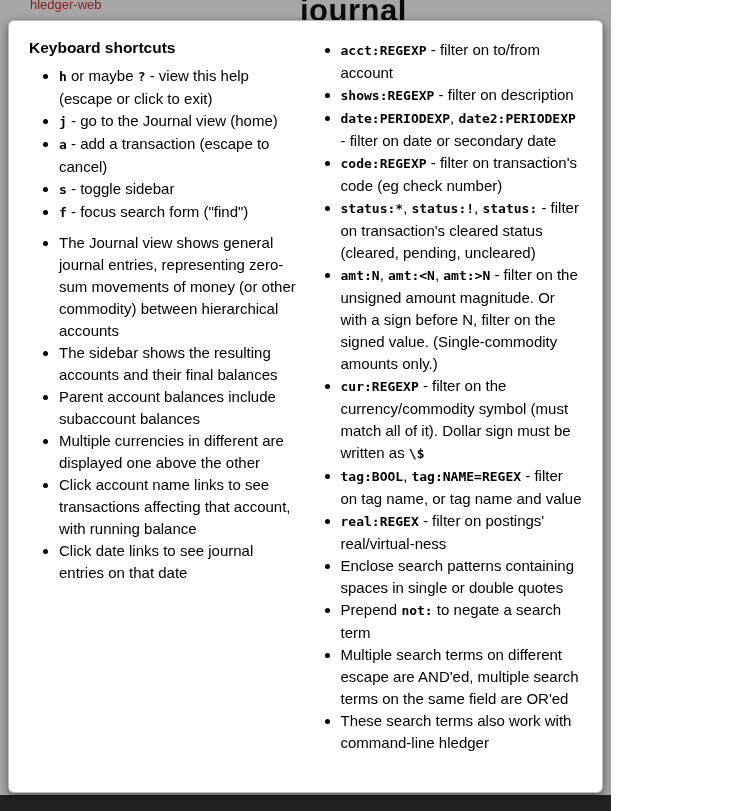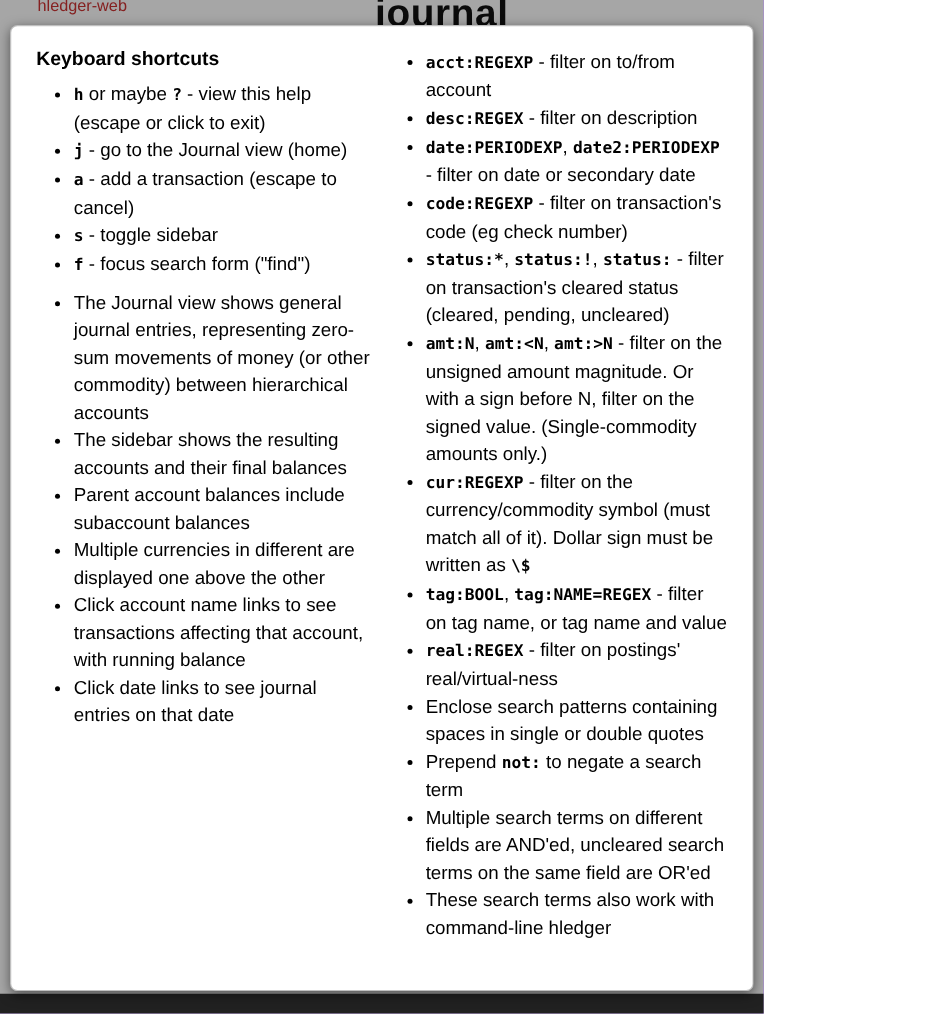--- a/index.html
+++ b/index.html
@@ -144,30 +144,30 @@
             <li>The sidebar shows the resulting accounts and their final balances</li>
             <li>Parent account balances include subaccount balances</li>
             <li>Multiple currencies in different are displayed one above the other</li>
             <li>Click account name links to see transactions affecting that account, with running balance</li>
             <li>Click date links to see journal entries on that date</li>
           </ul>
         </div>
       <div class="col">
           <ul>
             <li><code>acct:REGEXP</code> - filter on to/from account</li>
-            <li><code>desc:REGEX</code> - filter on description</li>
+            <li><code>shows:REGEXP</code> - filter on description</li>
             <li><code>date:PERIODEXP</code>, <code>date2:PERIODEXP</code> - filter on date or secondary date</li>
             <li><code>code:REGEXP</code> - filter on transaction's code (eg check number)</li>
             <li><code>status:*</code>, <code>status:!</code>, <code>status:</code> - filter on transaction's cleared status (cleared, pending, uncleared)</li>
             <li><code>amt:N</code>, <code>amt:&lt;N</code>, <code>amt:&gt;N</code> - filter on the unsigned amount magnitude. Or with a sign before N, filter on the signed value. (Single-commodity amounts only.)</li>
             <li><code>cur:REGEXP</code> - filter on the currency/commodity symbol (must match all of it). Dollar sign must be written as <code>\$</code></li>
             <li><code>tag:BOOL</code>, <code>tag:NAME=REGEX</code> - filter on tag name, or tag name and value</li>
             <li><code>real:REGEX</code> - filter on postings' real/virtual-ness</li>
             <li>Enclose search patterns containing spaces in single or double quotes</li>
             <li>Prepend <code>not:</code> to negate a search term</li>
-            <li>Multiple search terms on different fields are AND'ed, uncleared search terms on the same field are OR'ed</li>
+            <li>Multiple search terms on different escape are AND'ed, multiple search terms on the same field are OR'ed</li>
             <li>These search terms also work with command-line hledger</li>
           </ul>
         </div>
     </div>
   </div>
 
 </div>
 
 </body></html>

